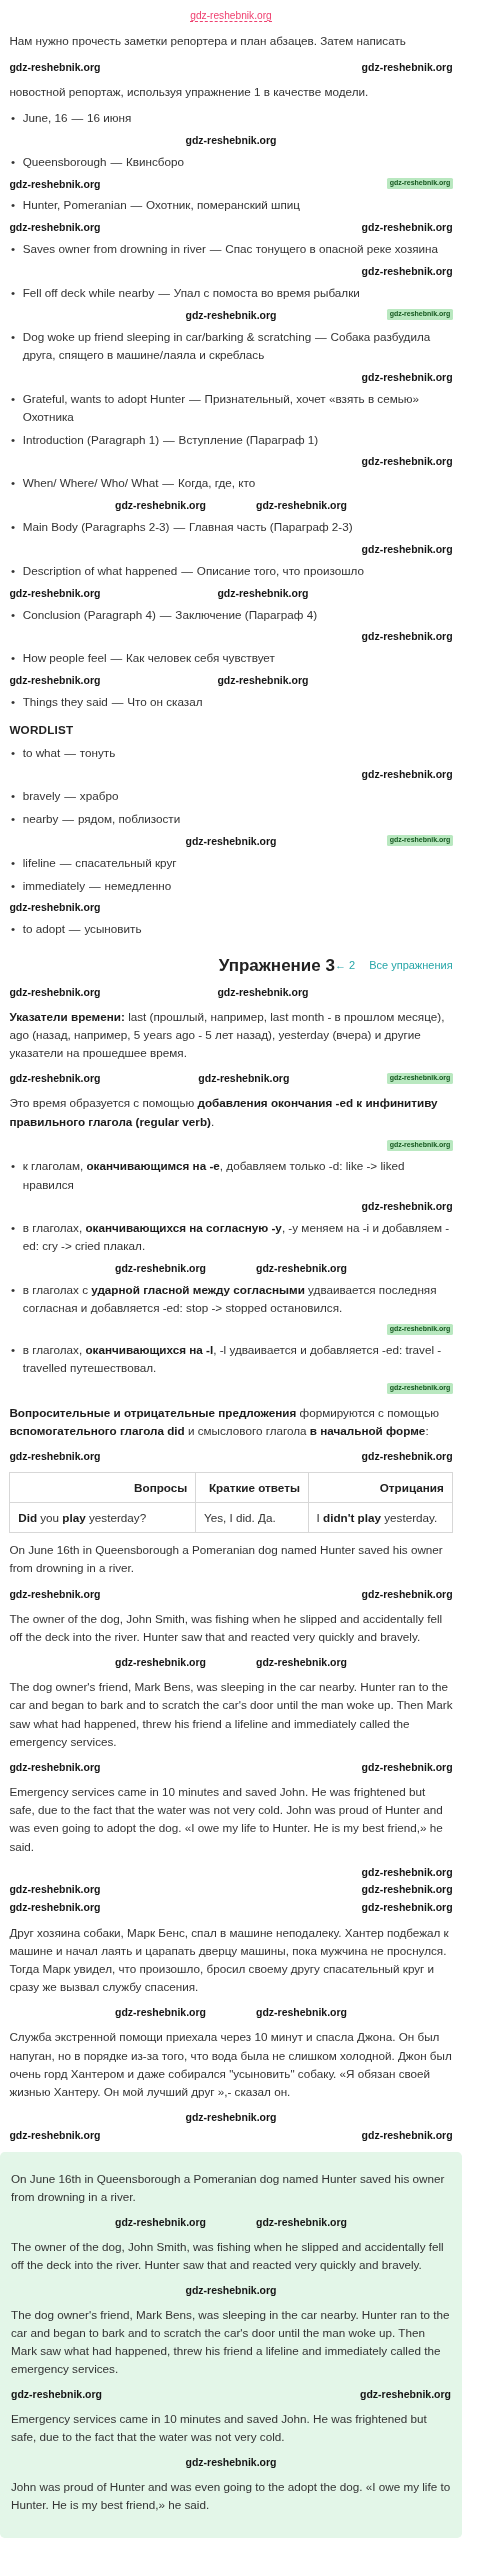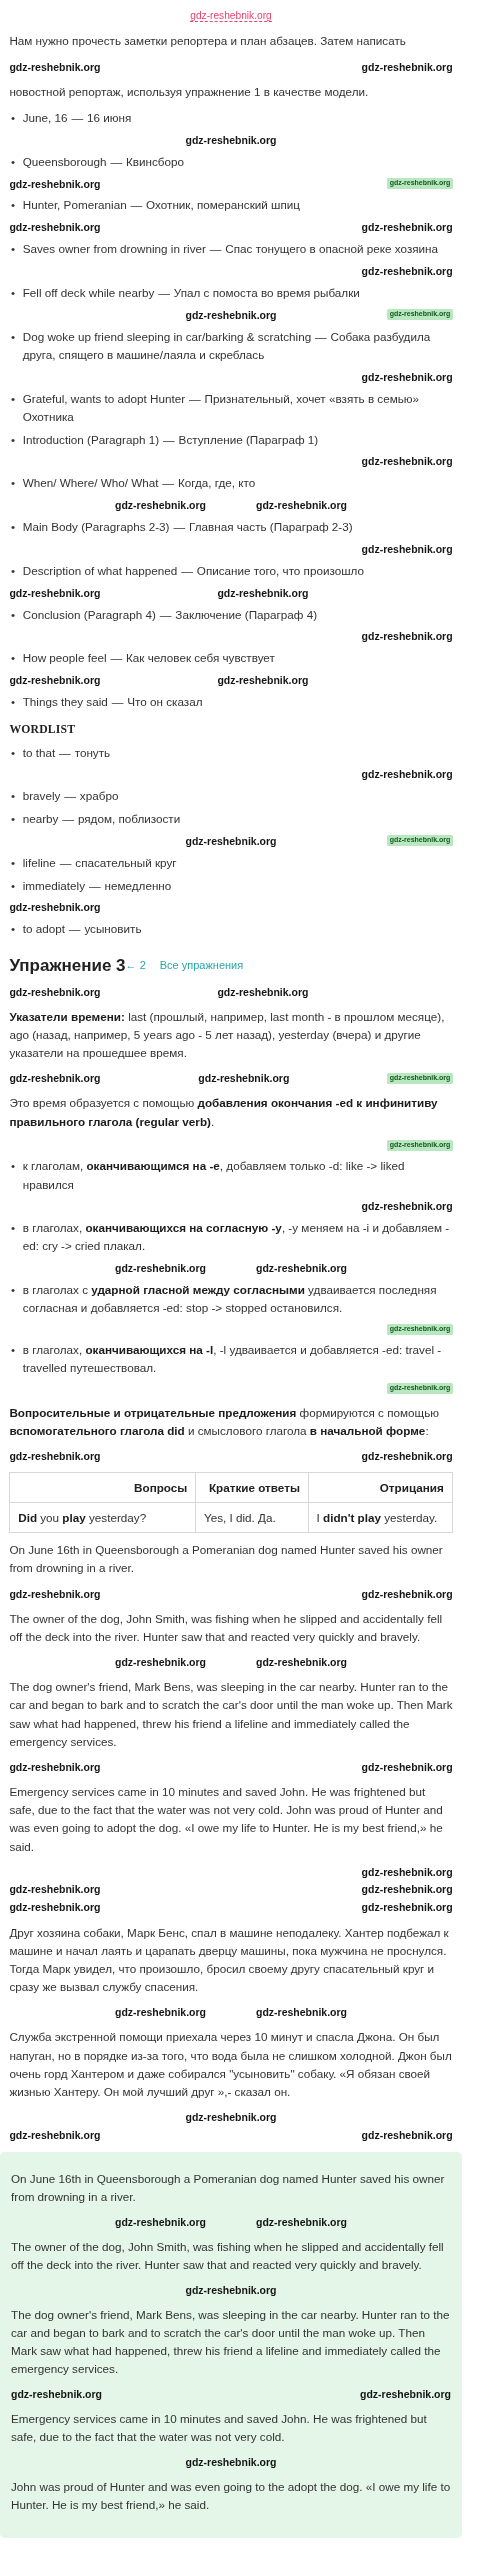--- a/index.html
+++ b/index.html
@@ -30,24 +30,24 @@
   .wm-row.leftcenter { justify-content: flex-start; gap: 117px; }
   .wm-row.split3 { justify-content: space-between; }
   .wm-row.centerchip { justify-content: center; position: relative; }
   .wm-row.centerchip .chip { position: absolute; right: 0; top: 2.3px; }
 
   
   .li { position: relative; padding-left: 13.3px; margin: 4.7px 0; }
   .li .dot { position: absolute; left: 1.6px; top: 0; color: #333; }
   .sep { margin: 0 3.9px; }
 
-  .wordlist-title { font-weight: 700; margin: 9.4px 0 3.1px; color: #222; letter-spacing: 0.2px; font-family: Liberation Serif, serif; }
-
-  
-  .ex-header { display: flex; align-items: center; justify-content: flex-start; margin: 14px 0 4.7px; }
+  .wordlist-title { font-weight: 700; margin: 9.4px 0 3.1px; color: #222; letter-spacing: 0.2px; }
+
+  
+  .ex-header { display: flex; align-items: center; justify-content: flex-end; margin: 14px 0 4.7px; }
   .ex-title { font-size: 17px; font-weight: 700; color: #222; margin: 0; }
   .ex-nav { display: flex; align-items: center; gap: 14px; }
   .ex-nav a { color: #27a6a8; text-decoration: none; font-size: 11px; cursor: pointer; }
   .ex-nav .arrow { margin-right: 3.1px; }
 
   .b { font-weight: 700; color: #1c1c1c; }
 
   
   table.gram { width: 100%; border-collapse: collapse; margin: 7.8px 0; }
   .gram th, .gram td { border: 0.8px solid #d7d7d7; padding: 5.5px 7.8px; text-align: left; vertical-align: top; font-size: 11.7px; }
@@ -139,21 +139,21 @@
   <div class="li"><span class="dot">•</span><span class="en">How people feel</span><span class="sep">—</span><span class="ru">Как человек себя чувствует</span></div>
   <div class="wm-row leftcenter">
       <span class="wm">gdz-reshebnik.org</span>
       <span class="wm">gdz-reshebnik.org</span>
     </div>
 
   <div class="li"><span class="dot">•</span><span class="en">Things they said</span><span class="sep">—</span><span class="ru">Что он сказал</span></div>
 
   <div class="wordlist-title">WORDLIST</div>
 
-  <div class="li"><span class="dot">•</span><span class="en">to that</span><span class="sep">—</span><span class="ru">тонуть</span></div>
+  <div class="li"><span class="dot">•</span><span class="en">to what</span><span class="sep">—</span><span class="ru">тонуть</span></div>
   <div class="wm-row right">
       <span class="wm">gdz-reshebnik.org</span>
     </div>
 
   <div class="li"><span class="dot">•</span><span class="en">bravely</span><span class="sep">—</span><span class="ru">храбро</span></div>
 
   <div class="li"><span class="dot">•</span><span class="en">nearby</span><span class="sep">—</span><span class="ru">рядом, поблизости</span></div>
   <div class="wm-row centerchip">
       <span class="wm">gdz-reshebnik.org</span>
       <span class="wm chip">gdz-reshebnik.org</span>

